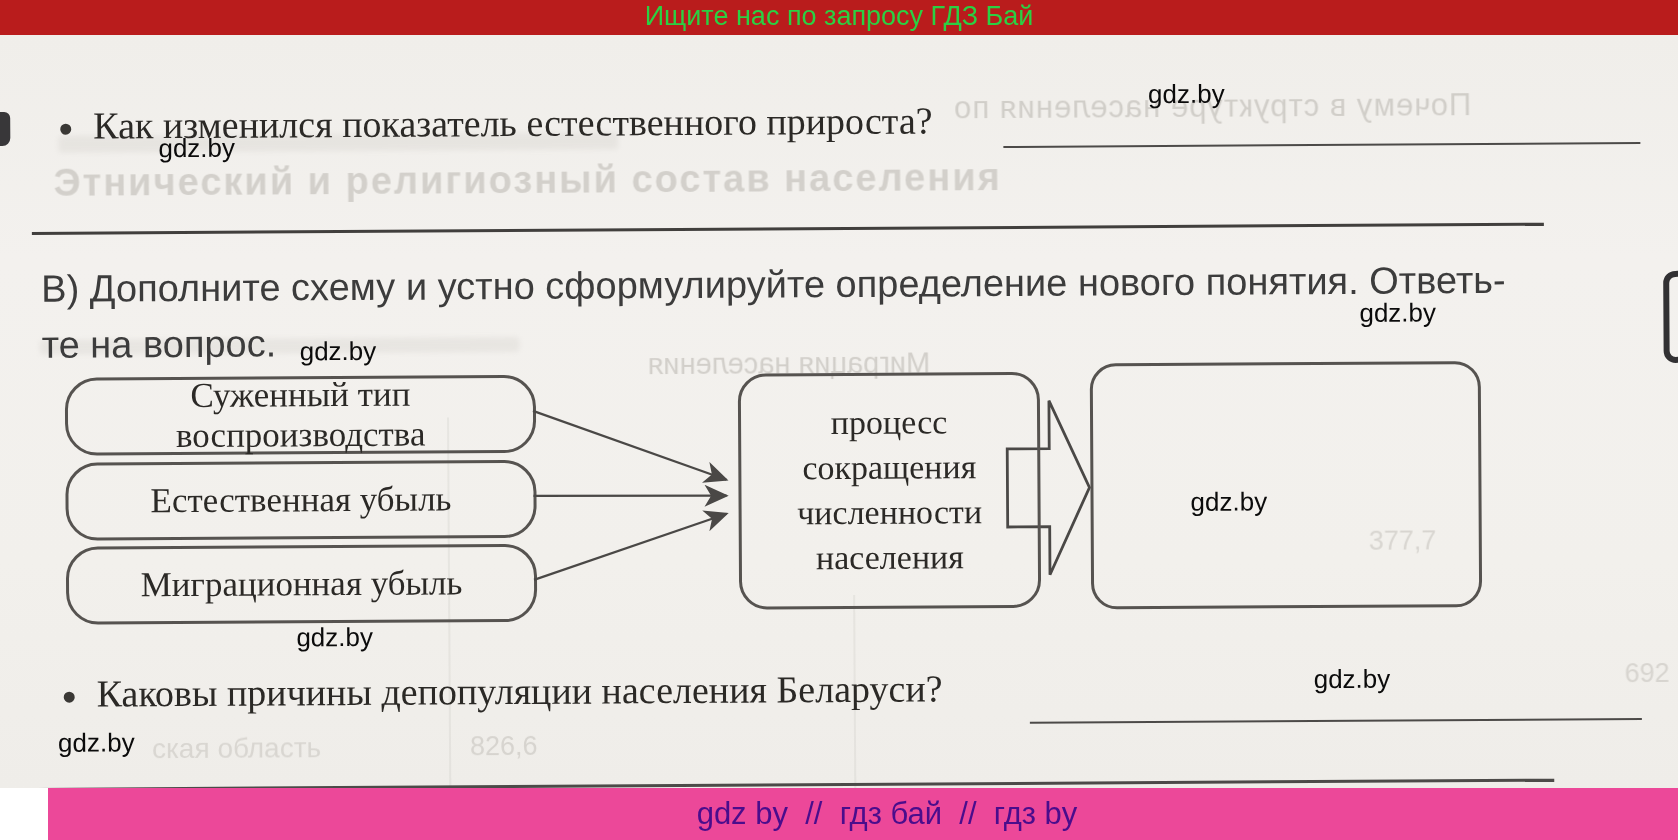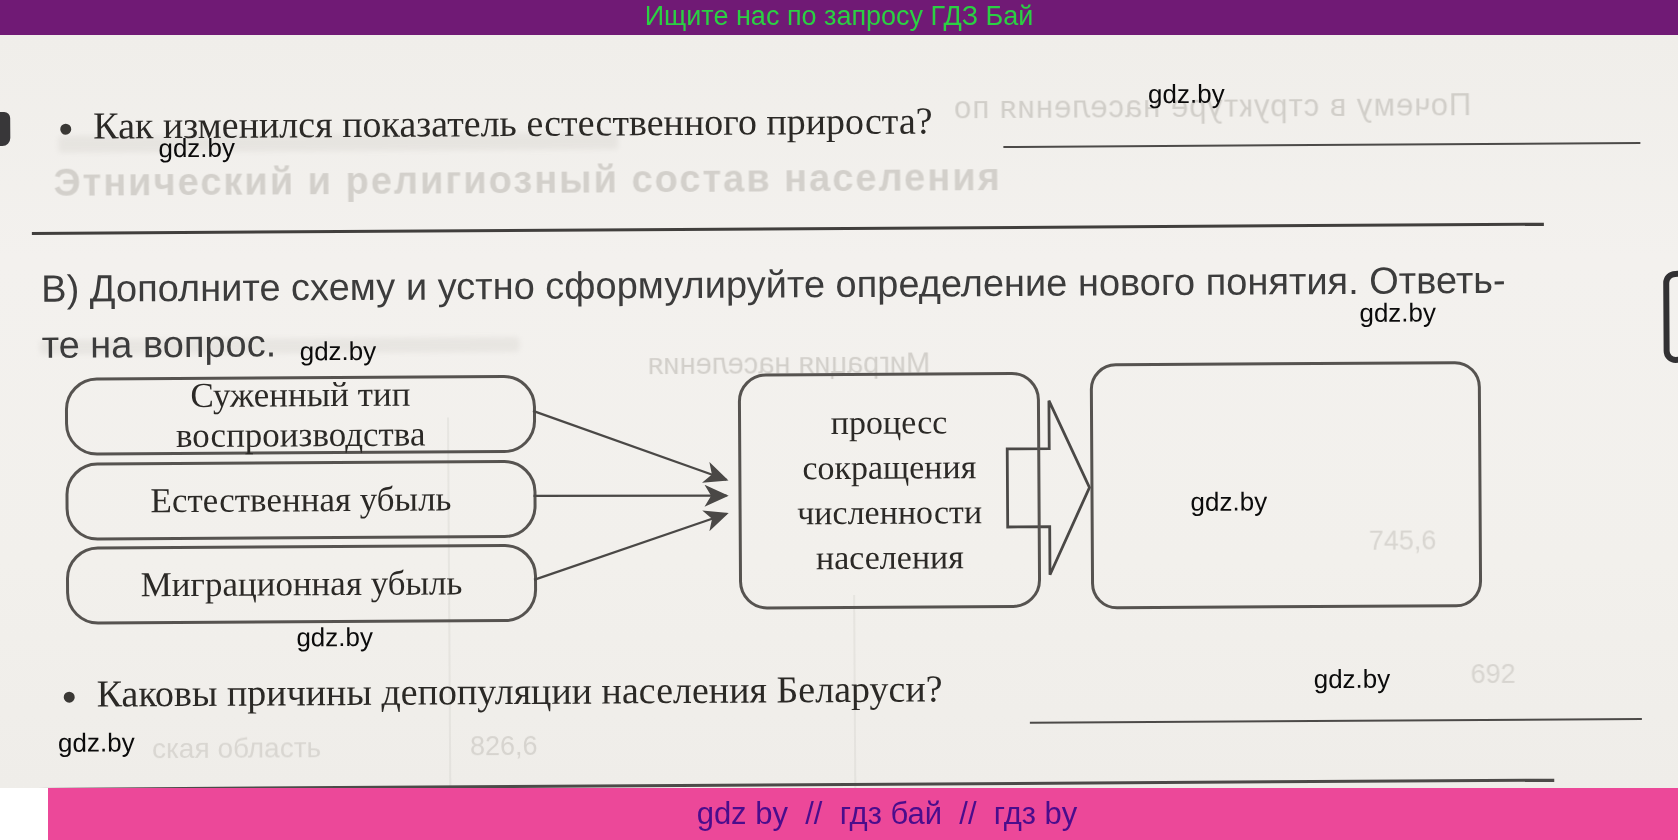--- a/index.html
+++ b/index.html
@@ -6,21 +6,21 @@
   body{
     width:1678px;height:840px;position:relative;overflow:hidden;
     background:#ffffff;font-family:"Liberation Sans",sans-serif;
   }
   .abs{position:absolute;}
 
   
   .promo{
     position:absolute;left:0;top:0;width:1678px;height:36px;
     display:flex;align-items:flex-start;justify-content:center;
-    background:#701a75;
+    background:#b91c1c;
   }
   .promo span{
     font-size:27px;line-height:32px;font-weight:400;color:#2bd043;
     font-family:"Liberation Sans",sans-serif;
   }
 
   
   .page{
     position:absolute;left:0;top:35px;width:1678px;height:753px;
     background:linear-gradient(180deg,#f0eeea 0%,#f3f1ee 30%,#f2f0ec 70%,#efede9 100%);
@@ -101,24 +101,24 @@
 
     <div class="corner-mark abs"></div>
     <div class="smudge" style="left:60px;top:96px;width:560px;height:17px;"></div>
     <div class="smudge" style="left:40px;top:300px;width:480px;height:15px;"></div>
     <div class="vline" style="left:447px;top:380px;height:395px;"></div>
     <div class="vline" style="left:852px;top:560px;height:215px;"></div>
 
     <span class="ghost mir" style="left:955px;top:56px;font-size:31px;letter-spacing:1px;">Почему в структуре населения по</span>
     <span class="ghost g-bold" style="left:55px;top:122px;">Этнический и религиозный состав населения</span>
     <span class="ghost mir" style="left:648px;top:312px;font-size:29px;">Миграция населения</span>
-    <span class="ghost g-num" style="left:1368px;top:494px;">745,6</span>
+    <span class="ghost g-num" style="left:1368px;top:494px;">377,7</span>
     <span class="ghost g-num" style="left:468px;top:694px;">826,6</span>
 
-    <span class="ghost g-num" style="left:1469px;top:628px;">692</span>
+    <span class="ghost g-num" style="left:1623px;top:628px;">692</span>
     <span class="ghost g-row" style="left:150px;top:694px;">ская область</span>
 
     <div class="bullet-dot" style="left:62px;top:84px;"></div>
     <span class="q" style="left:95px;top:64px;">Как изменился показатель естественного прироста?</span>
     <div class="ansline" style="left:1005px;top:112px;width:637px;"></div>
 
     <span class="wm" style="left:160px;top:94px;">gdz.by</span>
     <span class="wm" style="left:1150px;top:46px;">gdz.by</span>
     <span class="wm" style="left:1360px;top:266px;">gdz.by</span>
     <span class="wm" style="left:300px;top:298px;">gdz.by</span>

